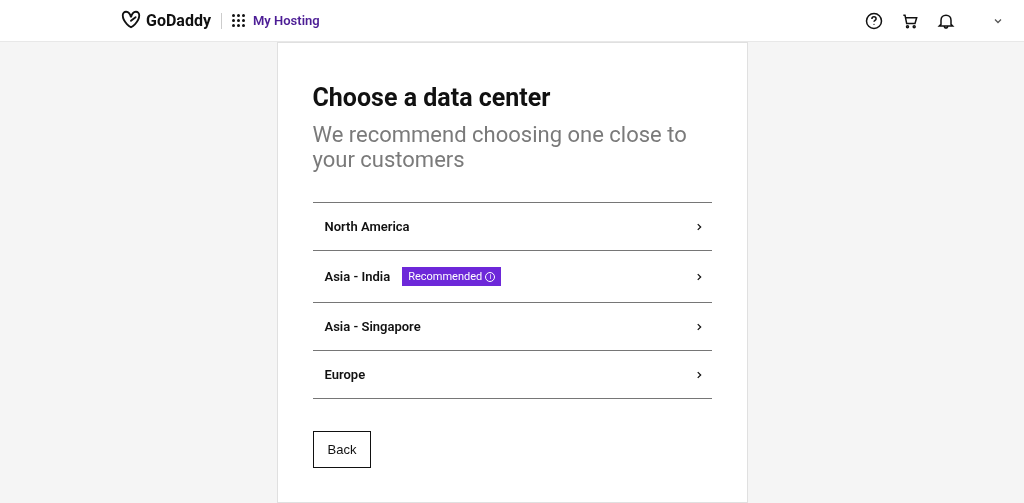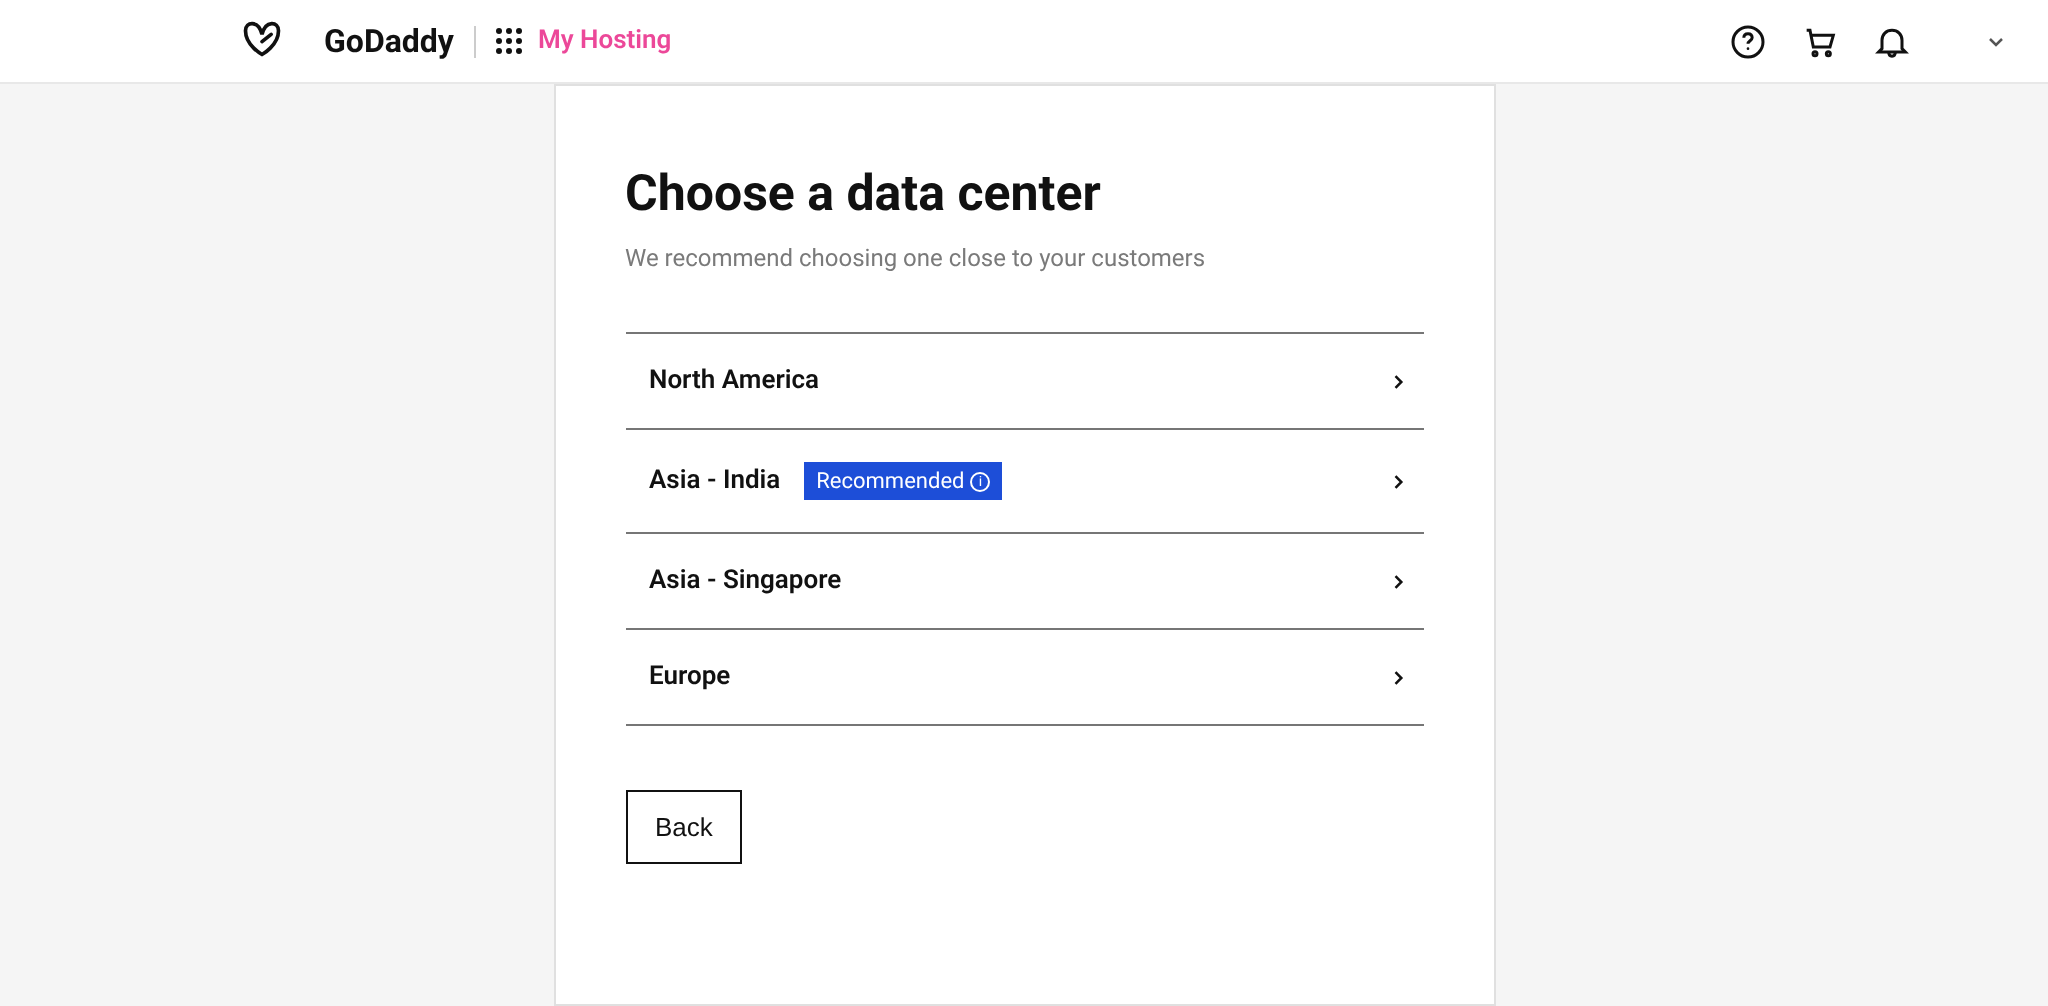--- a/index.html
+++ b/index.html
@@ -14,21 +14,21 @@
       background: #fff;
       height: 42px;
       display: flex;
       align-items: center;
       padding: 0 20px 0 120px;
       border-bottom: 1px solid #e8e8e8;
     }
     .logo {
       display: flex;
       align-items: center;
-      gap: 20px;
+      gap: 4px;
     }
     .logo-icon {
       width: 22px;
       height: 22px;
     }
     .logo-text {
       font-size: 16px;
       font-weight: 700;
       color: #111;
     }
@@ -47,21 +47,21 @@
     }
     .apps-icon span {
       width: 3px;
       height: 3px;
       background: #111;
       border-radius: 50%;
     }
     .page-name {
       font-size: 13px;
       font-weight: 600;
-      color: #ec4899;
+      color: #4c1d95;
     }
     .header-spacer { flex: 1; }
     .header-actions {
       display: flex;
       align-items: center;
       gap: 16px;
     }
     .header-actions svg { display: block; }
     .chevron-down {
       margin-left: 20px;
@@ -78,21 +78,21 @@
       padding: 40px 35px 30px 35px;
       min-height: 461px;
     }
     .title {
       font-size: 25px;
       font-weight: 700;
       color: #111;
       margin-bottom: 10px;
     }
     .subtitle {
-      font-size: 12px;
+      font-size: 22px;
       color: #7a7a7a;
       margin-bottom: 30px;
     }
     .option-list {
       border-top: 1px solid #767676;
     }
     .option {
       display: flex;
       align-items: center;
       justify-content: space-between;
@@ -104,21 +104,21 @@
       display: flex;
       align-items: center;
       gap: 12px;
     }
     .option-label {
       font-size: 13px;
       font-weight: 600;
       color: #111;
     }
     .badge {
-      background: #1d4ed8;
+      background: #6d28d9;
       color: #fff;
       font-size: 11px;
       padding: 3px 6px;
       display: flex;
       align-items: center;
       gap: 3px;
     }
     .badge-info {
       width: 10px;
       height: 10px;

